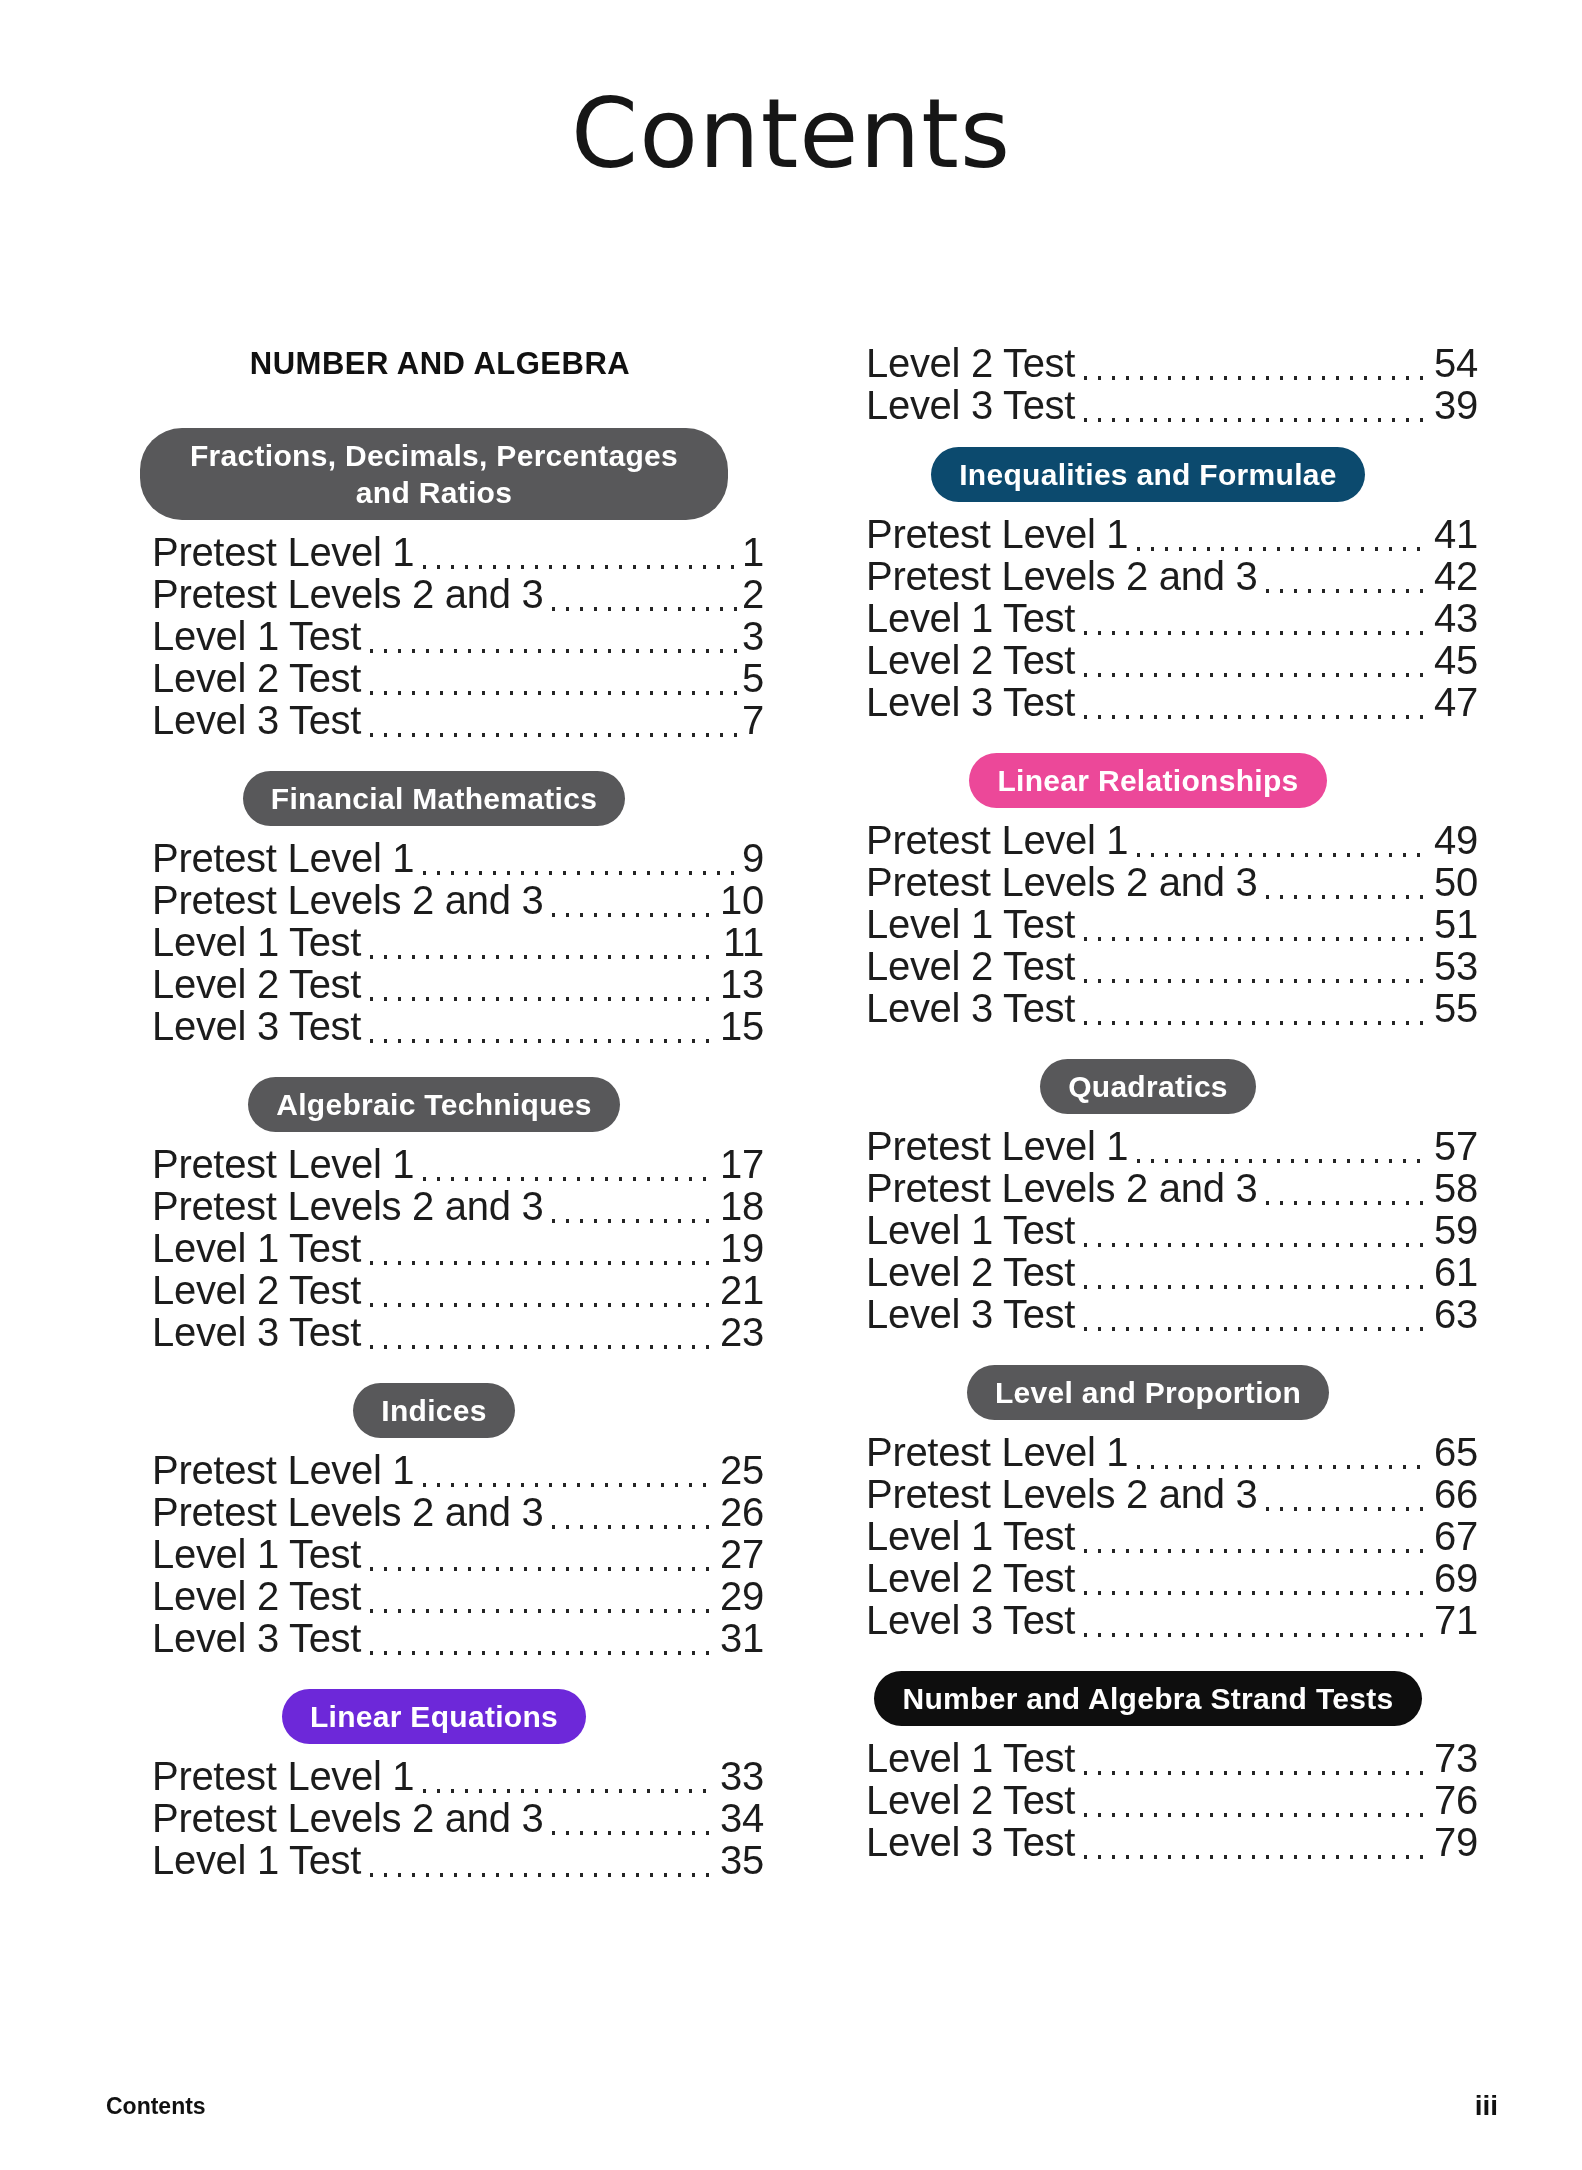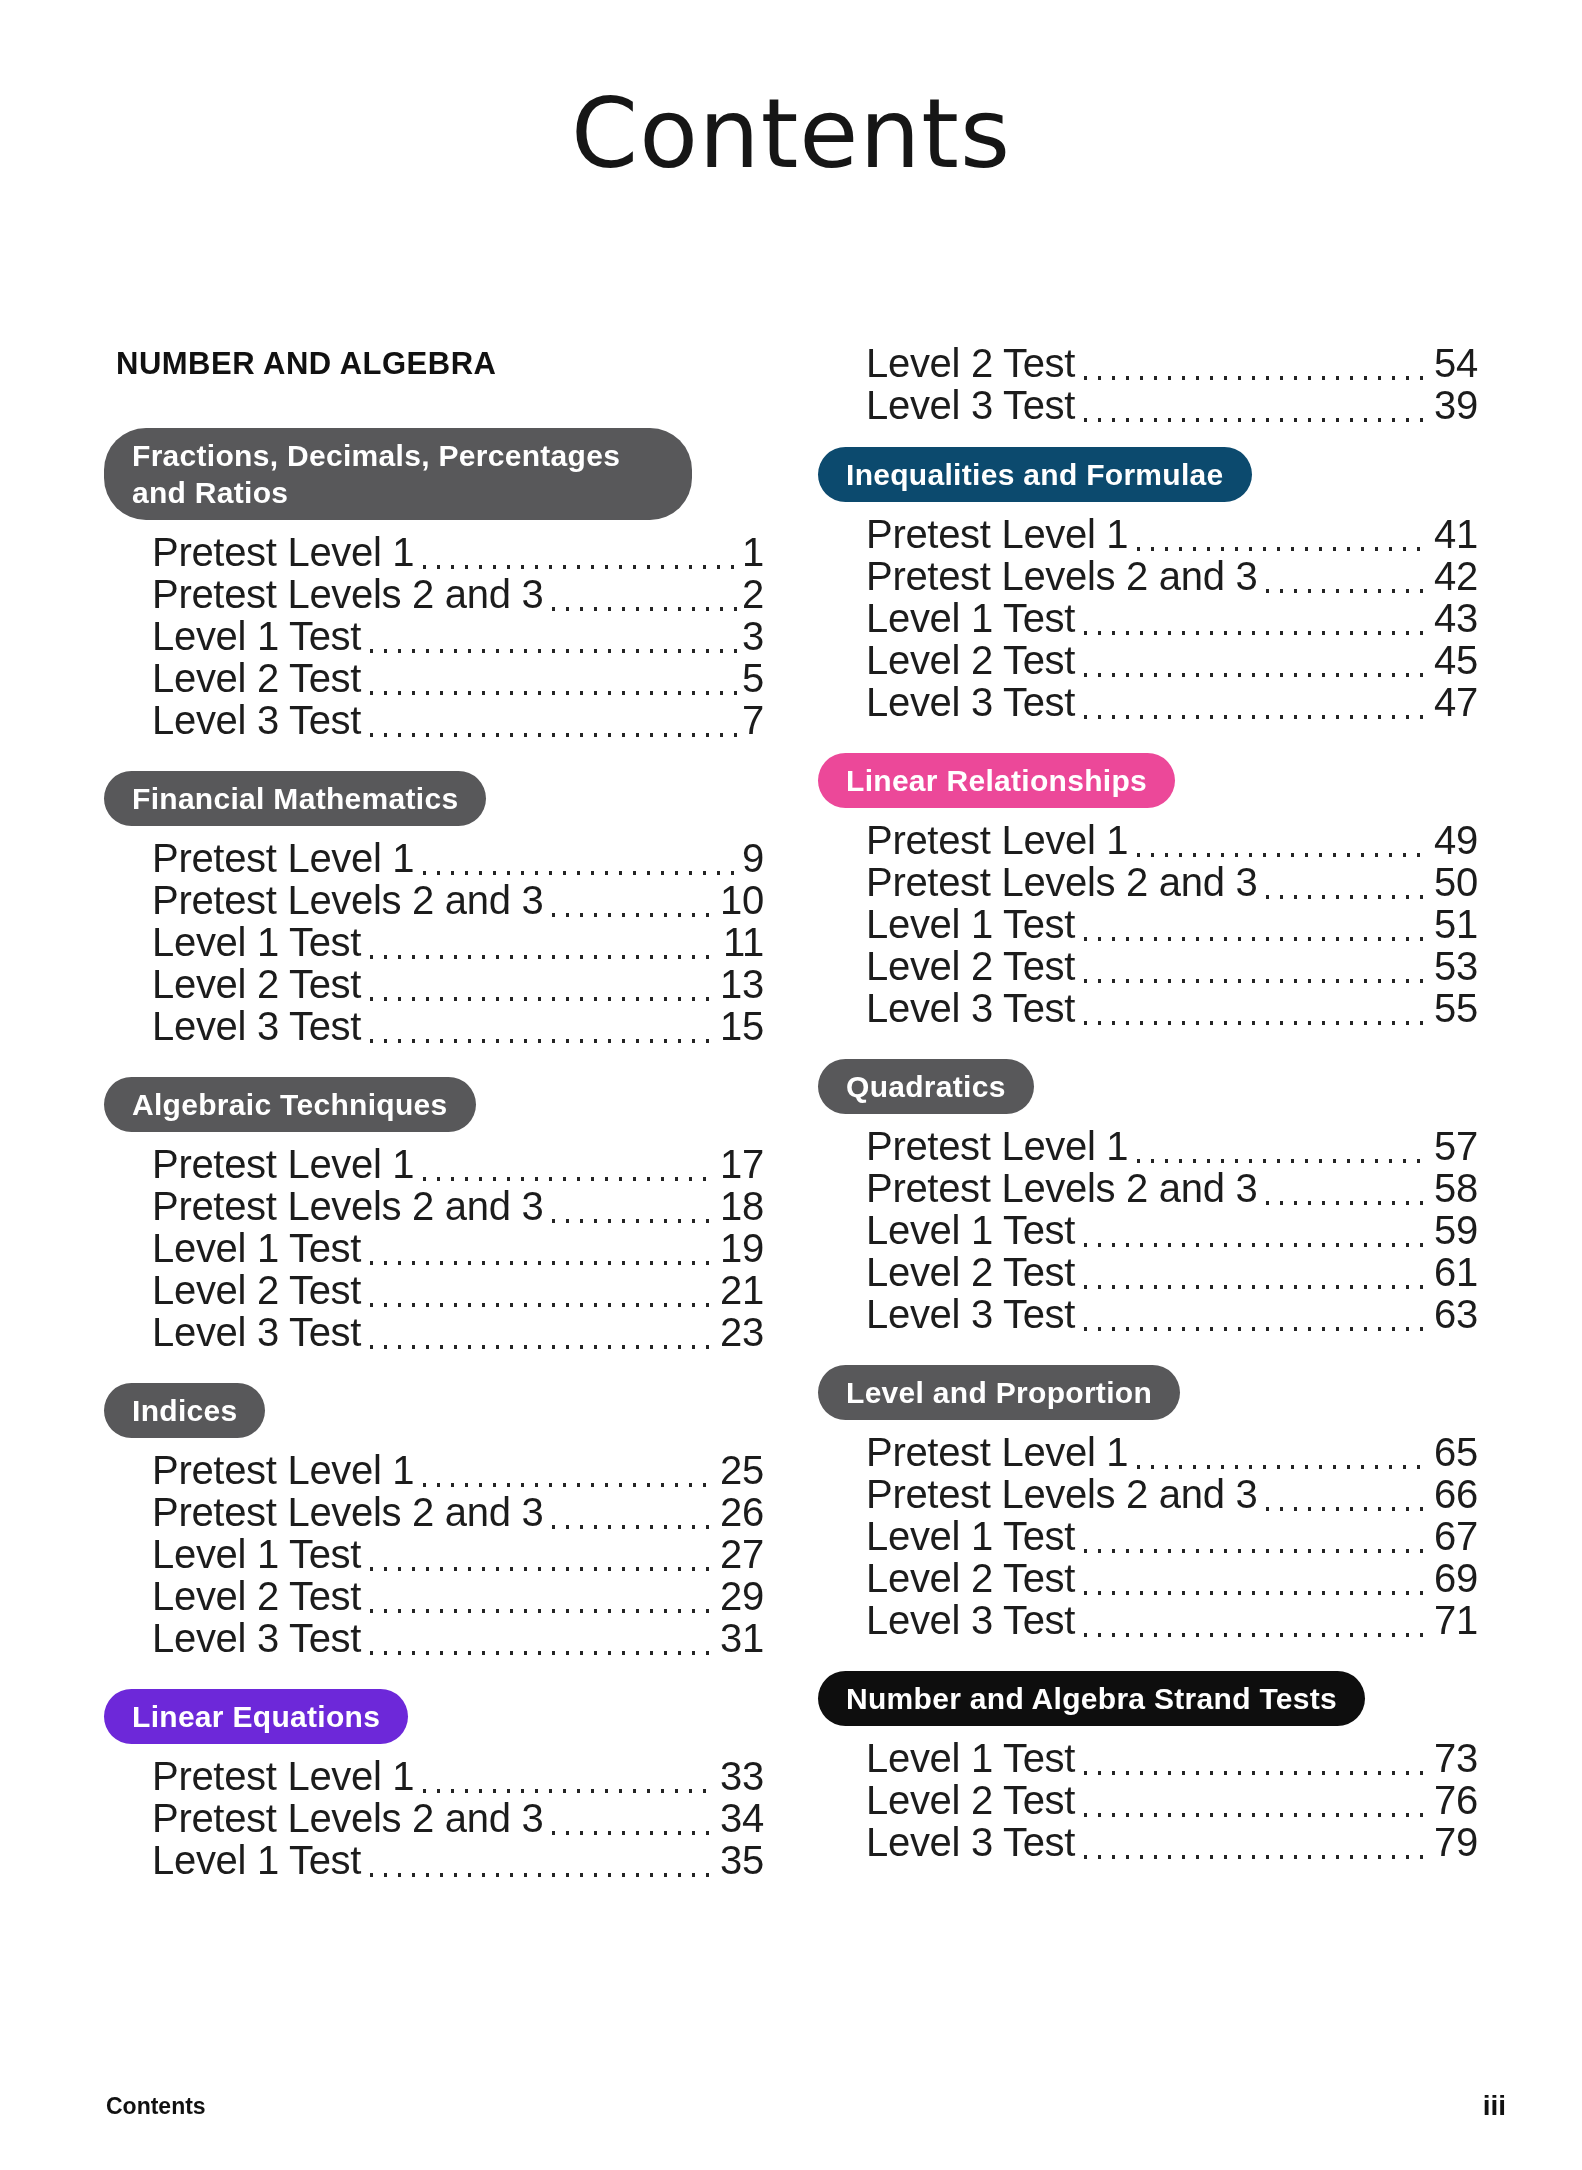--- a/index.html
+++ b/index.html
@@ -23,20 +23,21 @@
     font-weight: 400;
     font-size: 96px;
     letter-spacing: 1px;
     color: #161616;
   }
   .columns {
     display: flex;
     gap: 54px;
     padding: 0 104px;
     margin-top: 152px;
+    text-align: center;
   }
   .column { flex: 1; min-width: 0; }
   .strand-heading {
     font-size: 31px;
     font-weight: 700;
     letter-spacing: 0.5px;
     color: #111;
     margin: 4px 0 46px 12px;
   }
   .section { margin-bottom: 28px; }
@@ -85,21 +86,21 @@
   .footer-left {
     position: absolute;
     left: 106px;
     bottom: 50px;
     font-size: 23px;
     font-weight: 700;
     color: #111;
   }
   .footer-page {
     position: absolute;
-    right: 76px;
+    right: 84px;
     bottom: 48px;
     font-size: 28px;
     font-weight: 700;
     color: #111;
   }
 </style>
 </head>
 <body>
 
 <div class="page">

